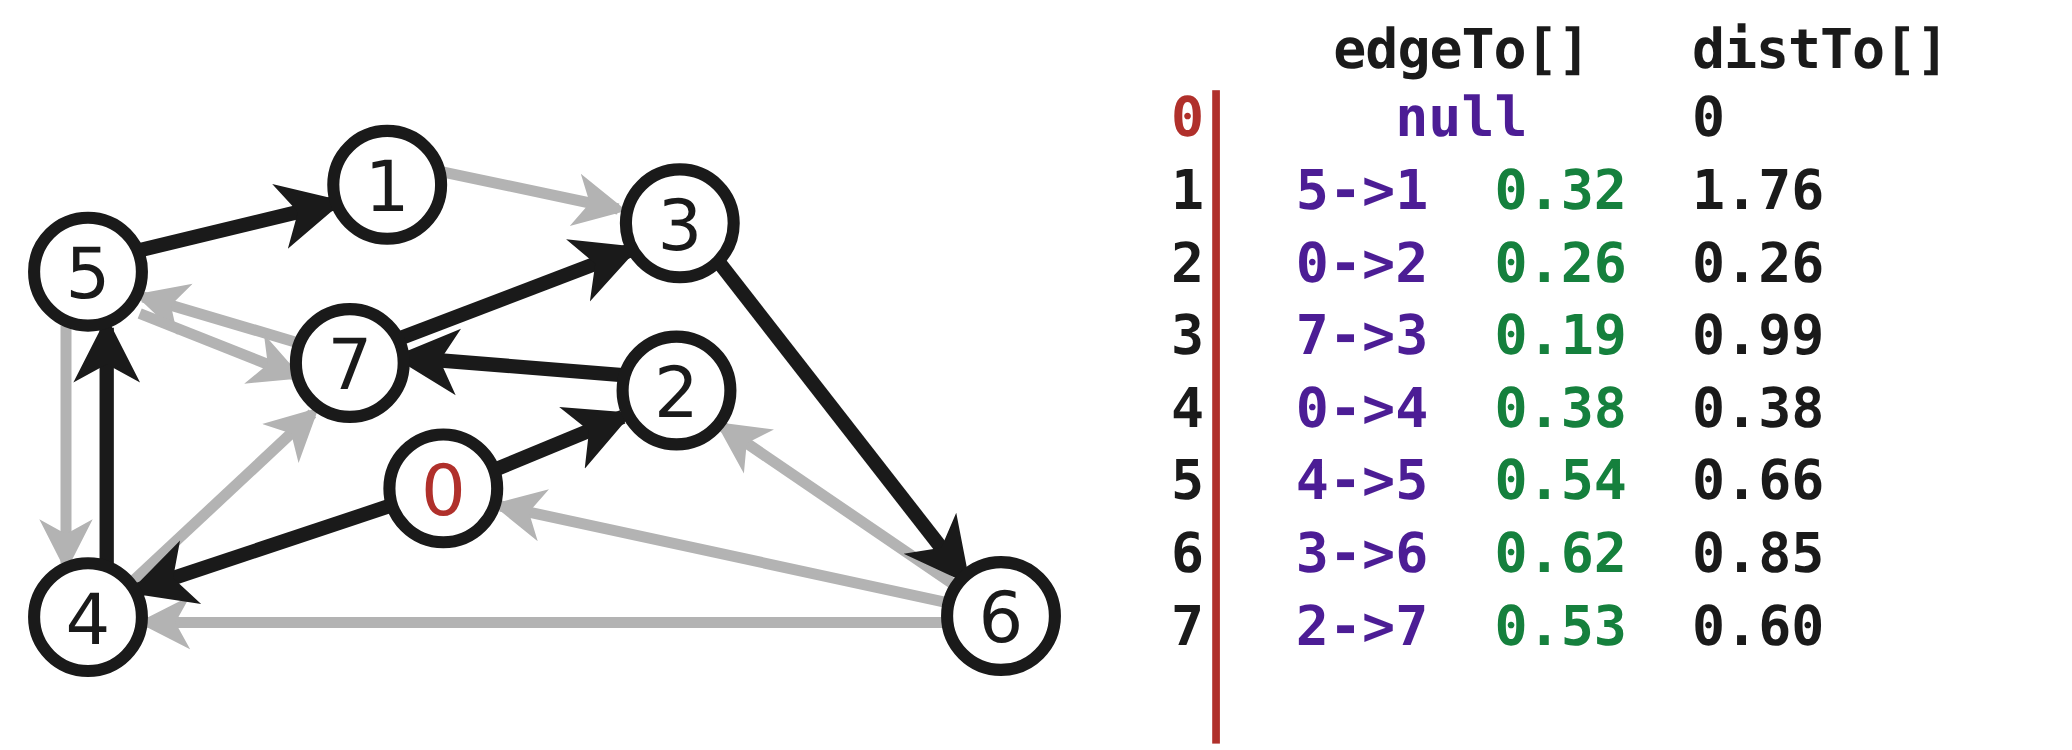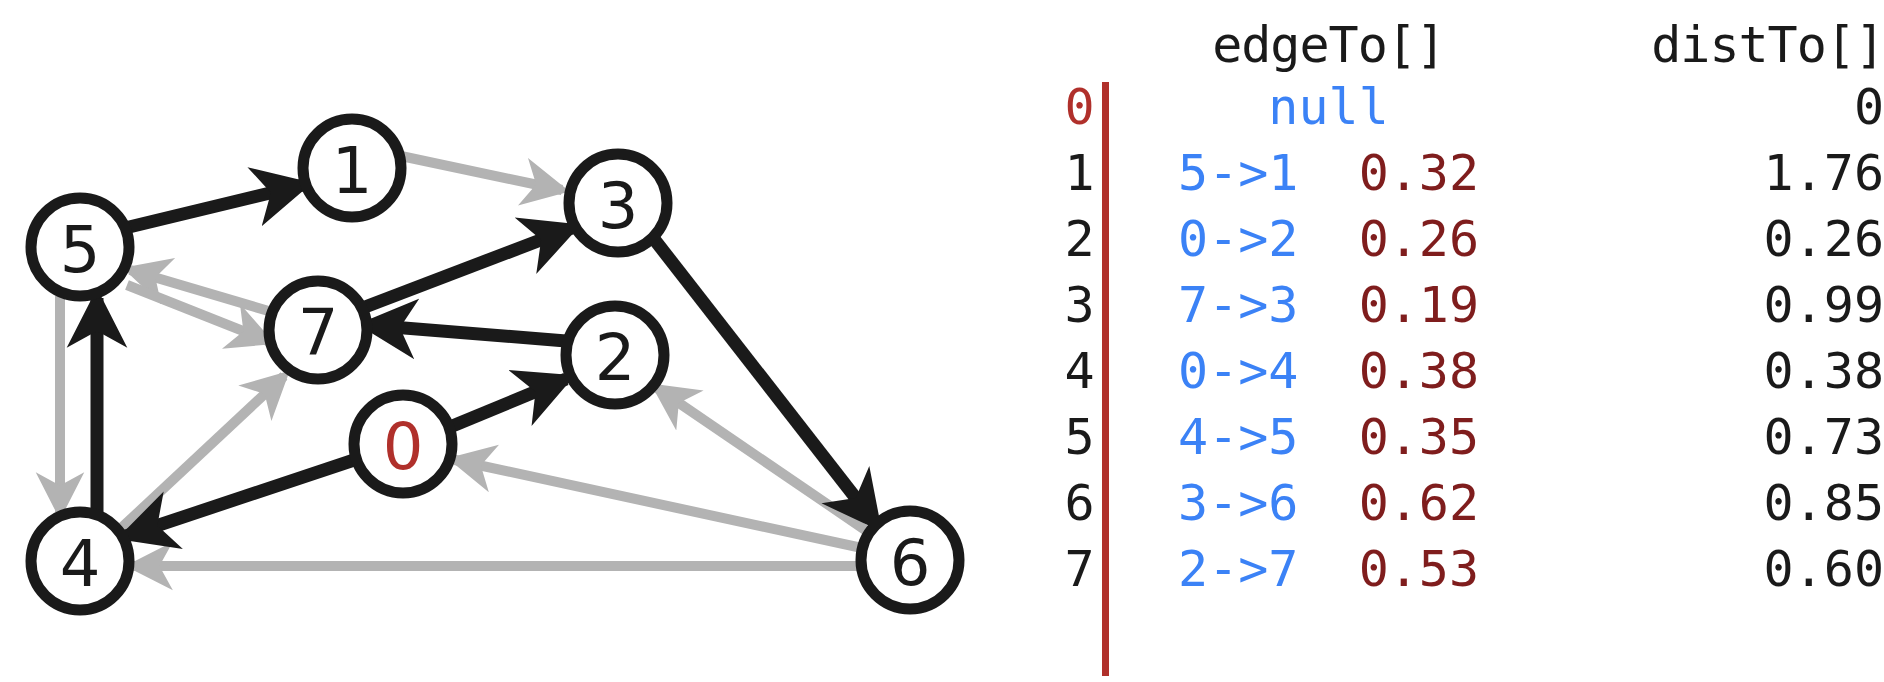--- a/index.html
+++ b/index.html
@@ -11,38 +11,38 @@
   #graph-svg{display:block;width:1000px;height:682px;}
   .node-circle{fill:#ffffff;stroke:#1a1a1a;stroke-width:11;}
   .node-label{font-family:"DejaVu Sans",sans-serif;font-size:64px;fill:#1a1a1a;
                text-anchor:middle;dominant-baseline:central;}
   .node-label.source{fill:#b0302b;}
 
   
   #table-panel{position:absolute;left:1010px;top:0;width:874px;height:682px;}
   .tbl{position:absolute;left:0;top:0;width:874px;
        border-collapse:collapse;font-family:"DejaVu Sans Mono",monospace;}
-  .tbl th,.tbl td{padding:0;font-weight:normal;}
+  .tbl th,.tbl td{padding:0;font-weight:bold;}
 
   .hdr-row td{height:74px;vertical-align:bottom;}
   .hdr{font-size:50px;color:#1a1a1a;letter-spacing:-1px;white-space:pre;}
   .hdr-edge{text-align:center;}
   .hdr-dist{text-align:center;}
 
   .body-row td{height:66px;vertical-align:middle;}
 
   .col-idx{width:80px;text-align:right;padding-right:18px !important;}
   .col-sep{width:6px;padding:0 !important;position:relative;}
   .col-edge{width:400px;text-align:center;}
-  .col-dist{width:330px;text-align:right;}
+  .col-dist{width:330px;text-align:left;}
 
   .idx{font-size:50px;color:#1a1a1a;}
   .idx.source{color:#b0302b;}
-  .edge-cell{font-size:50px;color:#3b82f6;white-space:pre;}
-  .edge-w{color:#7f1d1d;}
+  .edge-cell{font-size:50px;color:#4c1d95;white-space:pre;}
+  .edge-w{color:#15803d;}
   .dist{font-size:50px;color:#1a1a1a;white-space:pre;}
 
   #red-rule{position:absolute;left:1102px;top:82px;width:7px;height:594px;
             background:#b0302b;}
 </style>
 </head>
 <body>
 
 <div id="root">
 
@@ -171,22 +171,22 @@
       <tr class="body-row">
         <td class="col-idx"><span class="idx">4</span></td>
         <td class="col-sep"></td>
         <td class="col-edge"><span class="edge-cell">0-&gt;4</span><span class="edge-cell edge-w">  0.38</span></td>
         <td class="col-dist"><span class="dist">0.38</span></td>
       </tr>
 
       <tr class="body-row">
         <td class="col-idx"><span class="idx">5</span></td>
         <td class="col-sep"></td>
-        <td class="col-edge"><span class="edge-cell">4-&gt;5</span><span class="edge-cell edge-w">  0.35</span></td>
-        <td class="col-dist"><span class="dist">0.73</span></td>
+        <td class="col-edge"><span class="edge-cell">4-&gt;5</span><span class="edge-cell edge-w">  0.54</span></td>
+        <td class="col-dist"><span class="dist">0.66</span></td>
       </tr>
 
       <tr class="body-row">
         <td class="col-idx"><span class="idx">6</span></td>
         <td class="col-sep"></td>
         <td class="col-edge"><span class="edge-cell">3-&gt;6</span><span class="edge-cell edge-w">  0.62</span></td>
         <td class="col-dist"><span class="dist">0.85</span></td>
       </tr>
 
       <tr class="body-row">

